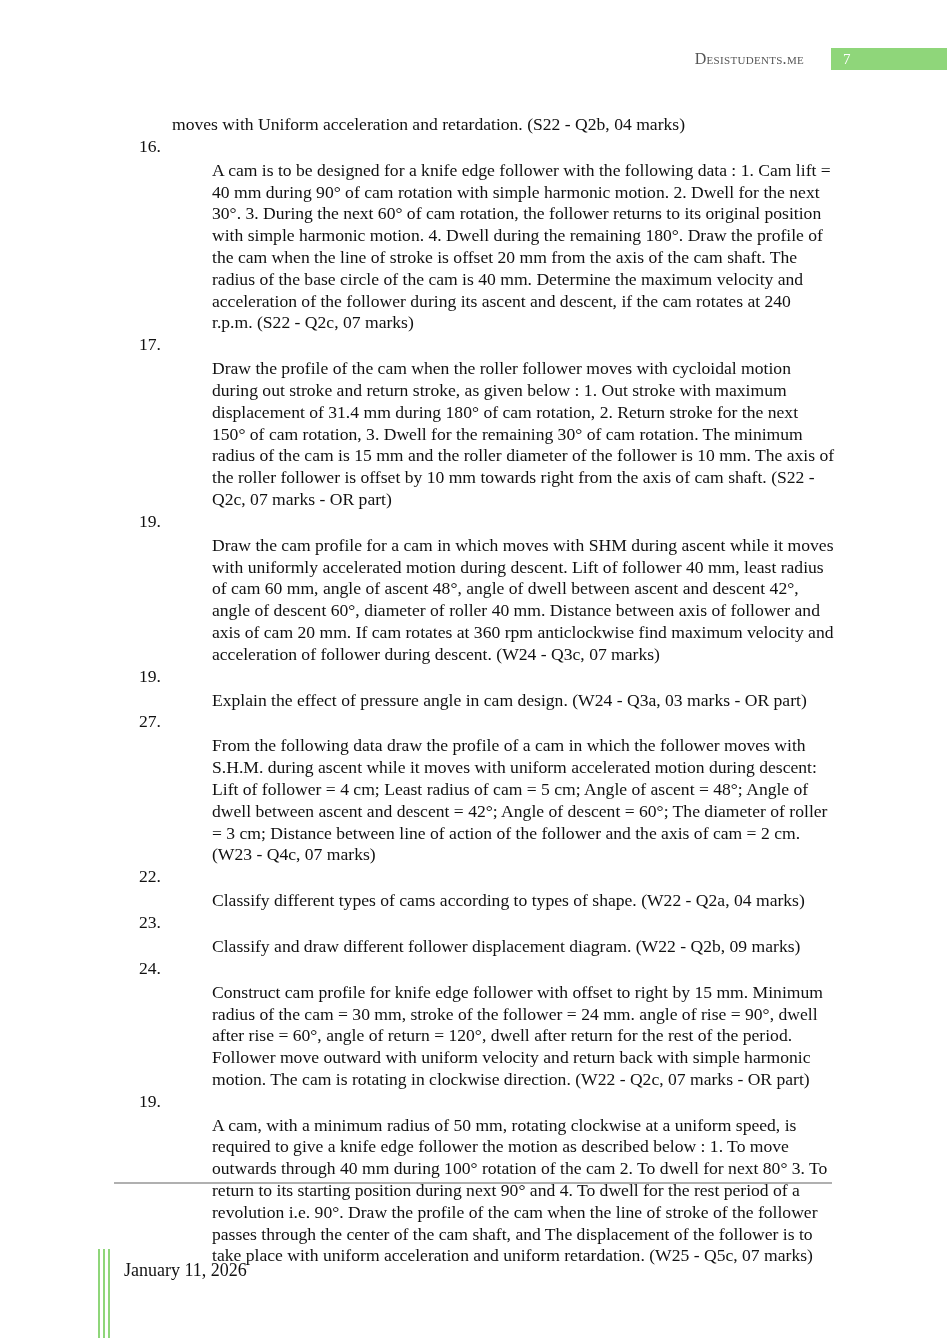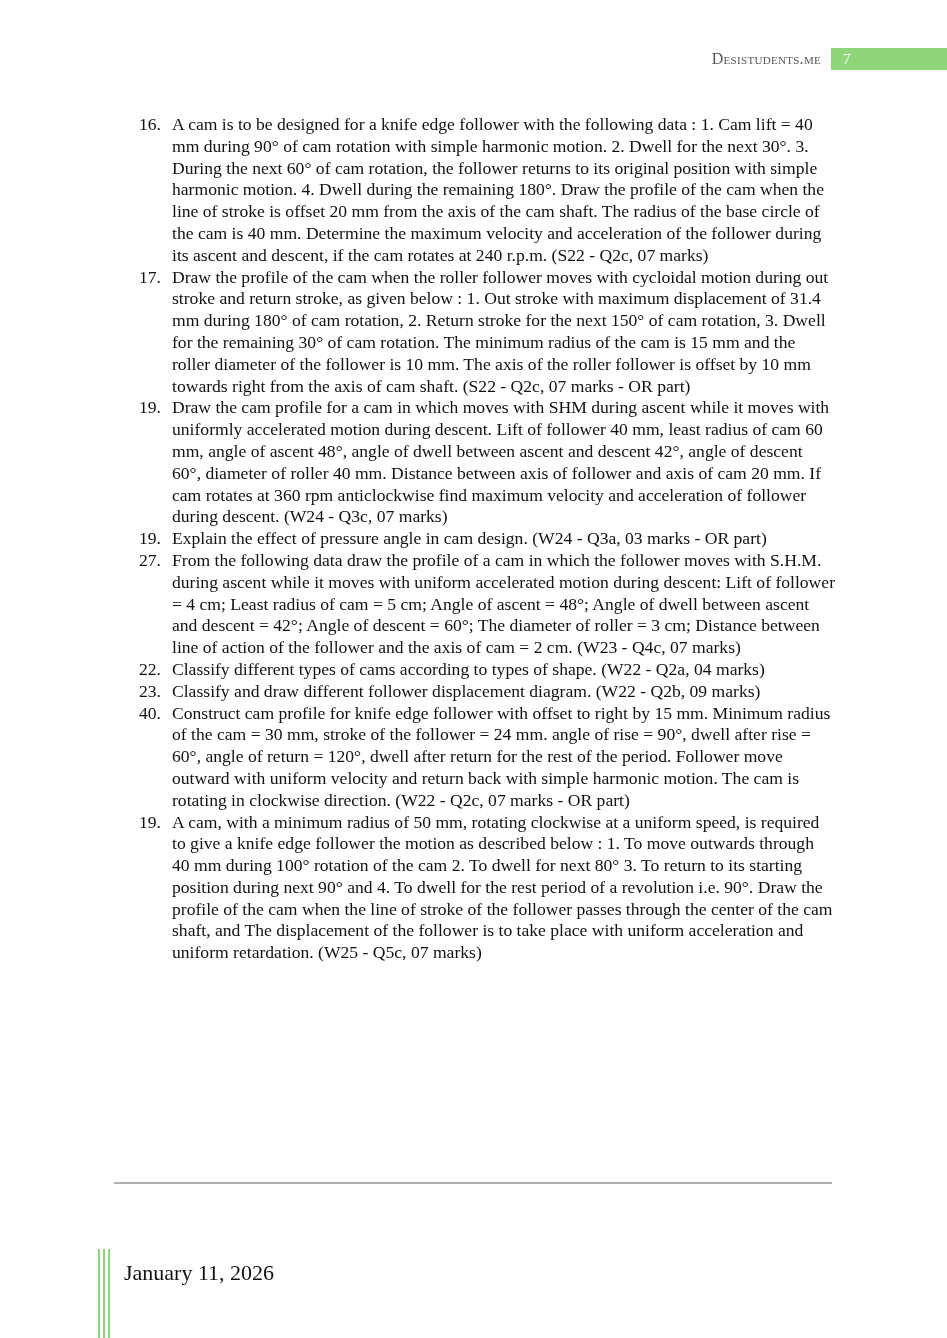--- a/index.html
+++ b/index.html
@@ -8,52 +8,53 @@
       overflow: hidden;
       font-family: "Liberation Serif", "DejaVu Serif", serif;
       color: #111;
     }
     .header {
       position: absolute; top: 47px; right: 0; height: 24px;
       display: flex; align-items: center;
     }
     .brand {
       font-family: "Liberation Serif", serif; font-size: 16px; color: #555;
-      letter-spacing: 0.3px; margin-right: 10px; font-variant: small-caps;
+      letter-spacing: 0.3px; margin-right: 27px; font-variant: small-caps;
     }
     .page-num {
       background: #8fd67a; color: #fff; height: 22px; width: 116px;
       font-size: 15px; line-height: 22px; padding-left: 12px; box-sizing: border-box;
     }
     .content {
       position: absolute; left: 139px; top: 114px; width: 696px;
       font-size: 17.6px; line-height: 21.8px;
     }
-    .q { display: flex; }
+    .q { display: flex; gap: 40px; }
     .q .num { width: 33px; flex: none; text-align: left; }
-    .q .txt { flex: 1; }
+    .q .txt { flex: 1; margin-top: 24px; }
     .cont { padding-left: 33px; }
     .rule {
       position: absolute; left: 114px; top: 1182px; width: 718px; height: 2px; background: #b0b0b0;
     }
     .footer-bars { position: absolute; left: 98px; top: 1249px; height: 89px; width: 16px; }
     .footer-bars span { position: absolute; top: 0; bottom: 0; width: 2px; background: #8fd67a; }
     .footer-date {
-      position: absolute; left: 124px; top: 1260px; font-size: 22px; text-align: right;
+      position: absolute; left: 124px; top: 1260px; font-size: 18px; text-align: right;
     }
   </style>
 </head>
 <body>
 
 <div class="header">
   <span class="brand">Desistudents.me</span>
   <span class="page-num">7</span>
 </div>
 
 <div class="content">
+  <div class="cont">moves with Uniform acceleration and retardation. (S22 - Q2b, 04 marks)</div>
   <div class="q">
       <span class="num">16.</span>
       <span class="txt">A cam is to be designed for a knife edge follower with the following data : 1. Cam lift = 40 mm during 90° of cam rotation with simple harmonic motion. 2. Dwell for the next 30°. 3. During the next 60° of cam rotation, the follower returns to its original position with simple harmonic motion. 4. Dwell during the remaining 180°. Draw the profile of the cam when the line of stroke is offset 20 mm from the axis of the cam shaft. The radius of the base circle of the cam is 40 mm. Determine the maximum velocity and acceleration of the follower during its ascent and descent, if the cam rotates at 240 r.p.m. (S22 - Q2c, 07 marks)</span>
     </div>
   <div class="q">
       <span class="num">17.</span>
       <span class="txt">Draw the profile of the cam when the roller follower moves with cycloidal motion during out stroke and return stroke, as given below : 1. Out stroke with maximum displacement of 31.4 mm during 180° of cam rotation, 2. Return stroke for the next 150° of cam rotation, 3. Dwell for the remaining 30° of cam rotation. The minimum radius of the cam is 15 mm and the roller diameter of the follower is 10 mm. The axis of the roller follower is offset by 10 mm towards right from the axis of cam shaft. (S22 - Q2c, 07 marks - OR part)</span>
     </div>
   <div class="q">
       <span class="num">19.</span>
@@ -69,21 +70,21 @@
     </div>
   <div class="q">
       <span class="num">22.</span>
       <span class="txt">Classify different types of cams according to types of shape. (W22 - Q2a, 04 marks)</span>
     </div>
   <div class="q">
       <span class="num">23.</span>
       <span class="txt">Classify and draw different follower displacement diagram. (W22 - Q2b, 09 marks)</span>
     </div>
   <div class="q">
-      <span class="num">40.</span>
+      <span class="num">24.</span>
       <span class="txt">Construct cam profile for knife edge follower with offset to right by 15 mm. Minimum radius of the cam = 30 mm, stroke of the follower = 24 mm. angle of rise = 90°, dwell after rise = 60°, angle of return = 120°, dwell after return for the rest of the period. Follower move outward with uniform velocity and return back with simple harmonic motion. The cam is rotating in clockwise direction. (W22 - Q2c, 07 marks - OR part)</span>
     </div>
   <div class="q">
       <span class="num">19.</span>
       <span class="txt">A cam, with a minimum radius of 50 mm, rotating clockwise at a uniform speed, is required to give a knife edge follower the motion as described below : 1. To move outwards through 40 mm during 100° rotation of the cam 2. To dwell for next 80° 3. To return to its starting position during next 90° and 4. To dwell for the rest period of a revolution i.e. 90°. Draw the profile of the cam when the line of stroke of the follower passes through the center of the cam shaft, and The displacement of the follower is to take place with uniform acceleration and uniform retardation. (W25 - Q5c, 07 marks)</span>
     </div>
 </div>
 
 <div class="rule"></div>
 

